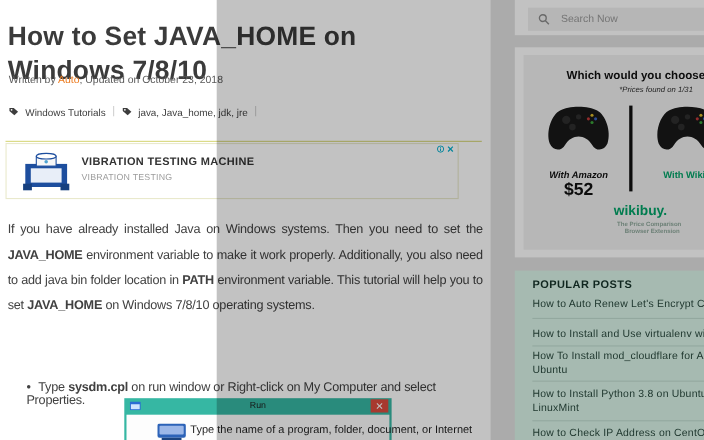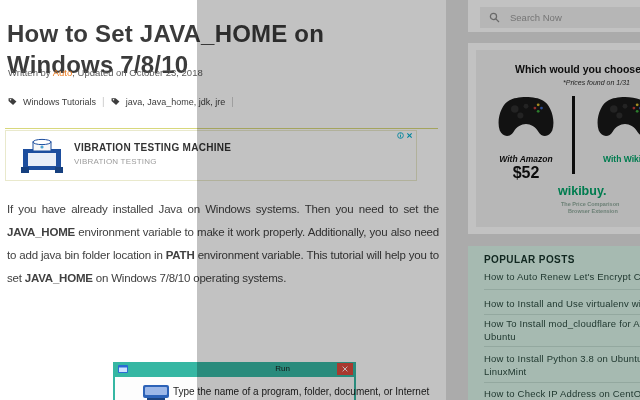--- a/index.html
+++ b/index.html
@@ -31,21 +31,21 @@
   #intro{position:absolute;left:7px;top:186px;width:432px;font-size:11.5px;line-height:23px;
     letter-spacing:-0.2px;color:#414141;text-align:justify;}
   #step1-heading{position:absolute;left:7px;top:285px;width:430px;font-size:17px;font-weight:bold;
     color:#3e2b7b;padding-bottom:9px;border-bottom:1px dotted #c6c6c6;}
   #step1-para{position:absolute;left:7px;top:320px;width:432px;font-size:11.5px;letter-spacing:-0.2px;color:#414141;}
   #step1-bullet{position:absolute;left:24px;top:346px;width:415px;font-size:11.5px;letter-spacing:-0.2px;color:#414141;}
   #step1-bullet::before{content:"\2022";margin-right:7px;}
 
   
   #run-dialog{position:absolute;left:113px;top:362px;width:243px;height:46px;background:#36b7a3;}
-  #run-title{position:absolute;left:0;top:2px;width:100%;text-align:center;font-size:8px;color:#1d1d1d;margin-left:48px;}
+  #run-title{position:absolute;left:0;top:2px;width:100%;text-align:center;font-size:8px;color:#1d1d1d;}
   #run-tb-icon{position:absolute;left:5px;top:3px;}
   #run-close{position:absolute;right:3px;top:1px;width:16px;height:12px;background:#dd4b3e;
     display:flex;align-items:center;justify-content:center;}
   #run-content{position:absolute;left:2px;right:2px;top:15px;bottom:0;background:#fdfdfd;}
   #run-content-icon{position:absolute;left:28px;top:8px;}
   #run-text{position:absolute;left:58px;top:9px;font-size:10px;color:#1e1e1e;white-space:nowrap;}
 
   
   #search-panel{position:absolute;left:468px;top:0;width:250px;height:32px;background:#ffffff;}
   #search-box{position:absolute;left:12px;top:7px;width:230px;height:21px;background:#efefef;
@@ -133,20 +133,21 @@
         <circle cx="22" cy="10" r="1.6" fill="#4fa3d1"></circle>
       </svg>
       <div id="ad-title">VIBRATION TESTING MACHINE</div>
       <div id="ad-sub">VIBRATION TESTING</div>
     </div>
 
     <p id="intro"><span>If you have already installed Java on Windows systems. Then you need to set the </span><b>JAVA_HOME</b><span> environment variable to make it work properly. Additionally, you also need to add java bin folder location in </span><b>PATH</b><span> environment variable. This tutorial will help you to set </span><b>JAVA_HOME</b><span> on Windows 7/8/10 operating systems.</span></p>
 
 
 
+    <div id="step1-bullet"><span>Type </span><b>sysdm.cpl</b><span> on run window or Right-click on My Computer and select Properties.</span></div>
 
     <div id="run-dialog">
       <svg id="run-tb-icon" width="10" height="8" viewBox="0 0 10 8">
           <rect width="10" height="8" rx="1" fill="#2b6cd4"></rect>
           <rect x="1" y="2.5" width="8" height="4.5" fill="#cfe3ff"></rect>
         </svg>
       <div id="run-title">Run</div>
       <div id="run-close">
         <svg width="6" height="6" viewBox="0 0 10 10">
             <line x1="1" y1="1" x2="9" y2="9" stroke="#ffffff" stroke-width="1.6"></line>

